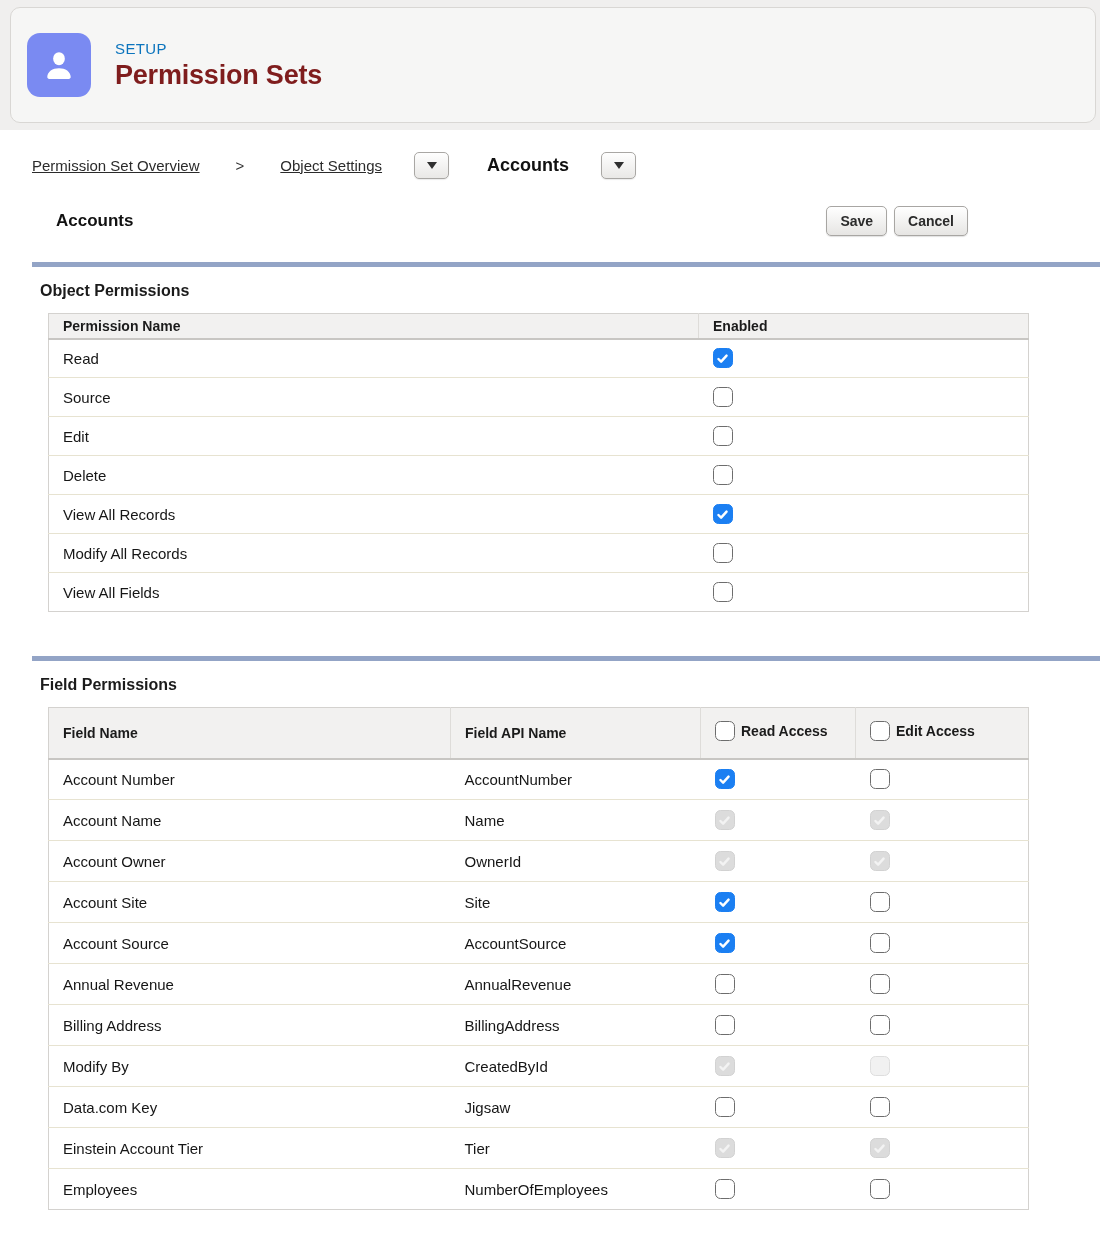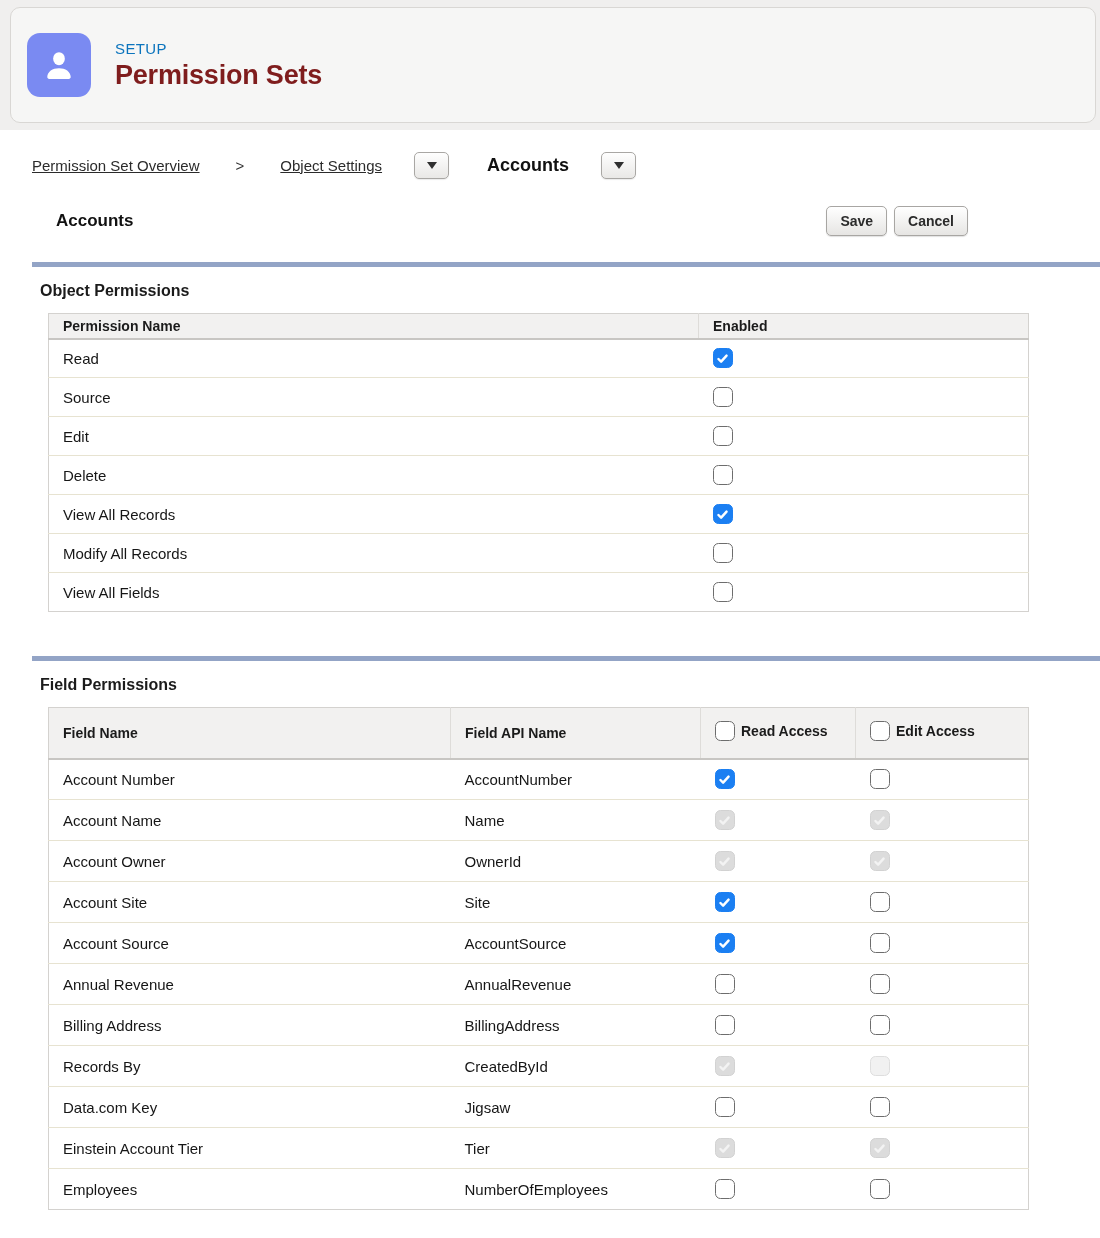--- a/index.html
+++ b/index.html
@@ -249,21 +249,21 @@
         <td><span class="cb unchecked"></span></td>
         <td><span class="cb unchecked"></span></td>
       </tr>
       <tr>
         <td>Billing Address</td>
         <td>BillingAddress</td>
         <td><span class="cb unchecked"></span></td>
         <td><span class="cb unchecked"></span></td>
       </tr>
       <tr>
-        <td>Records By</td>
+        <td>Modify By</td>
         <td>CreatedById</td>
         <td><span class="cb disabled-checked">
             <svg width="13" height="13" viewBox="0 0 16 16">
               <path d="M3 8.6l3.3 3.3L13 4.4" fill="none" stroke="#f3f3f3" stroke-width="3" stroke-linecap="round" stroke-linejoin="round"></path>
             </svg>
           </span></td>
         <td><span class="cb disabled-unchecked"></span></td>
       </tr>
       <tr>
         <td>Data.com Key</td>

